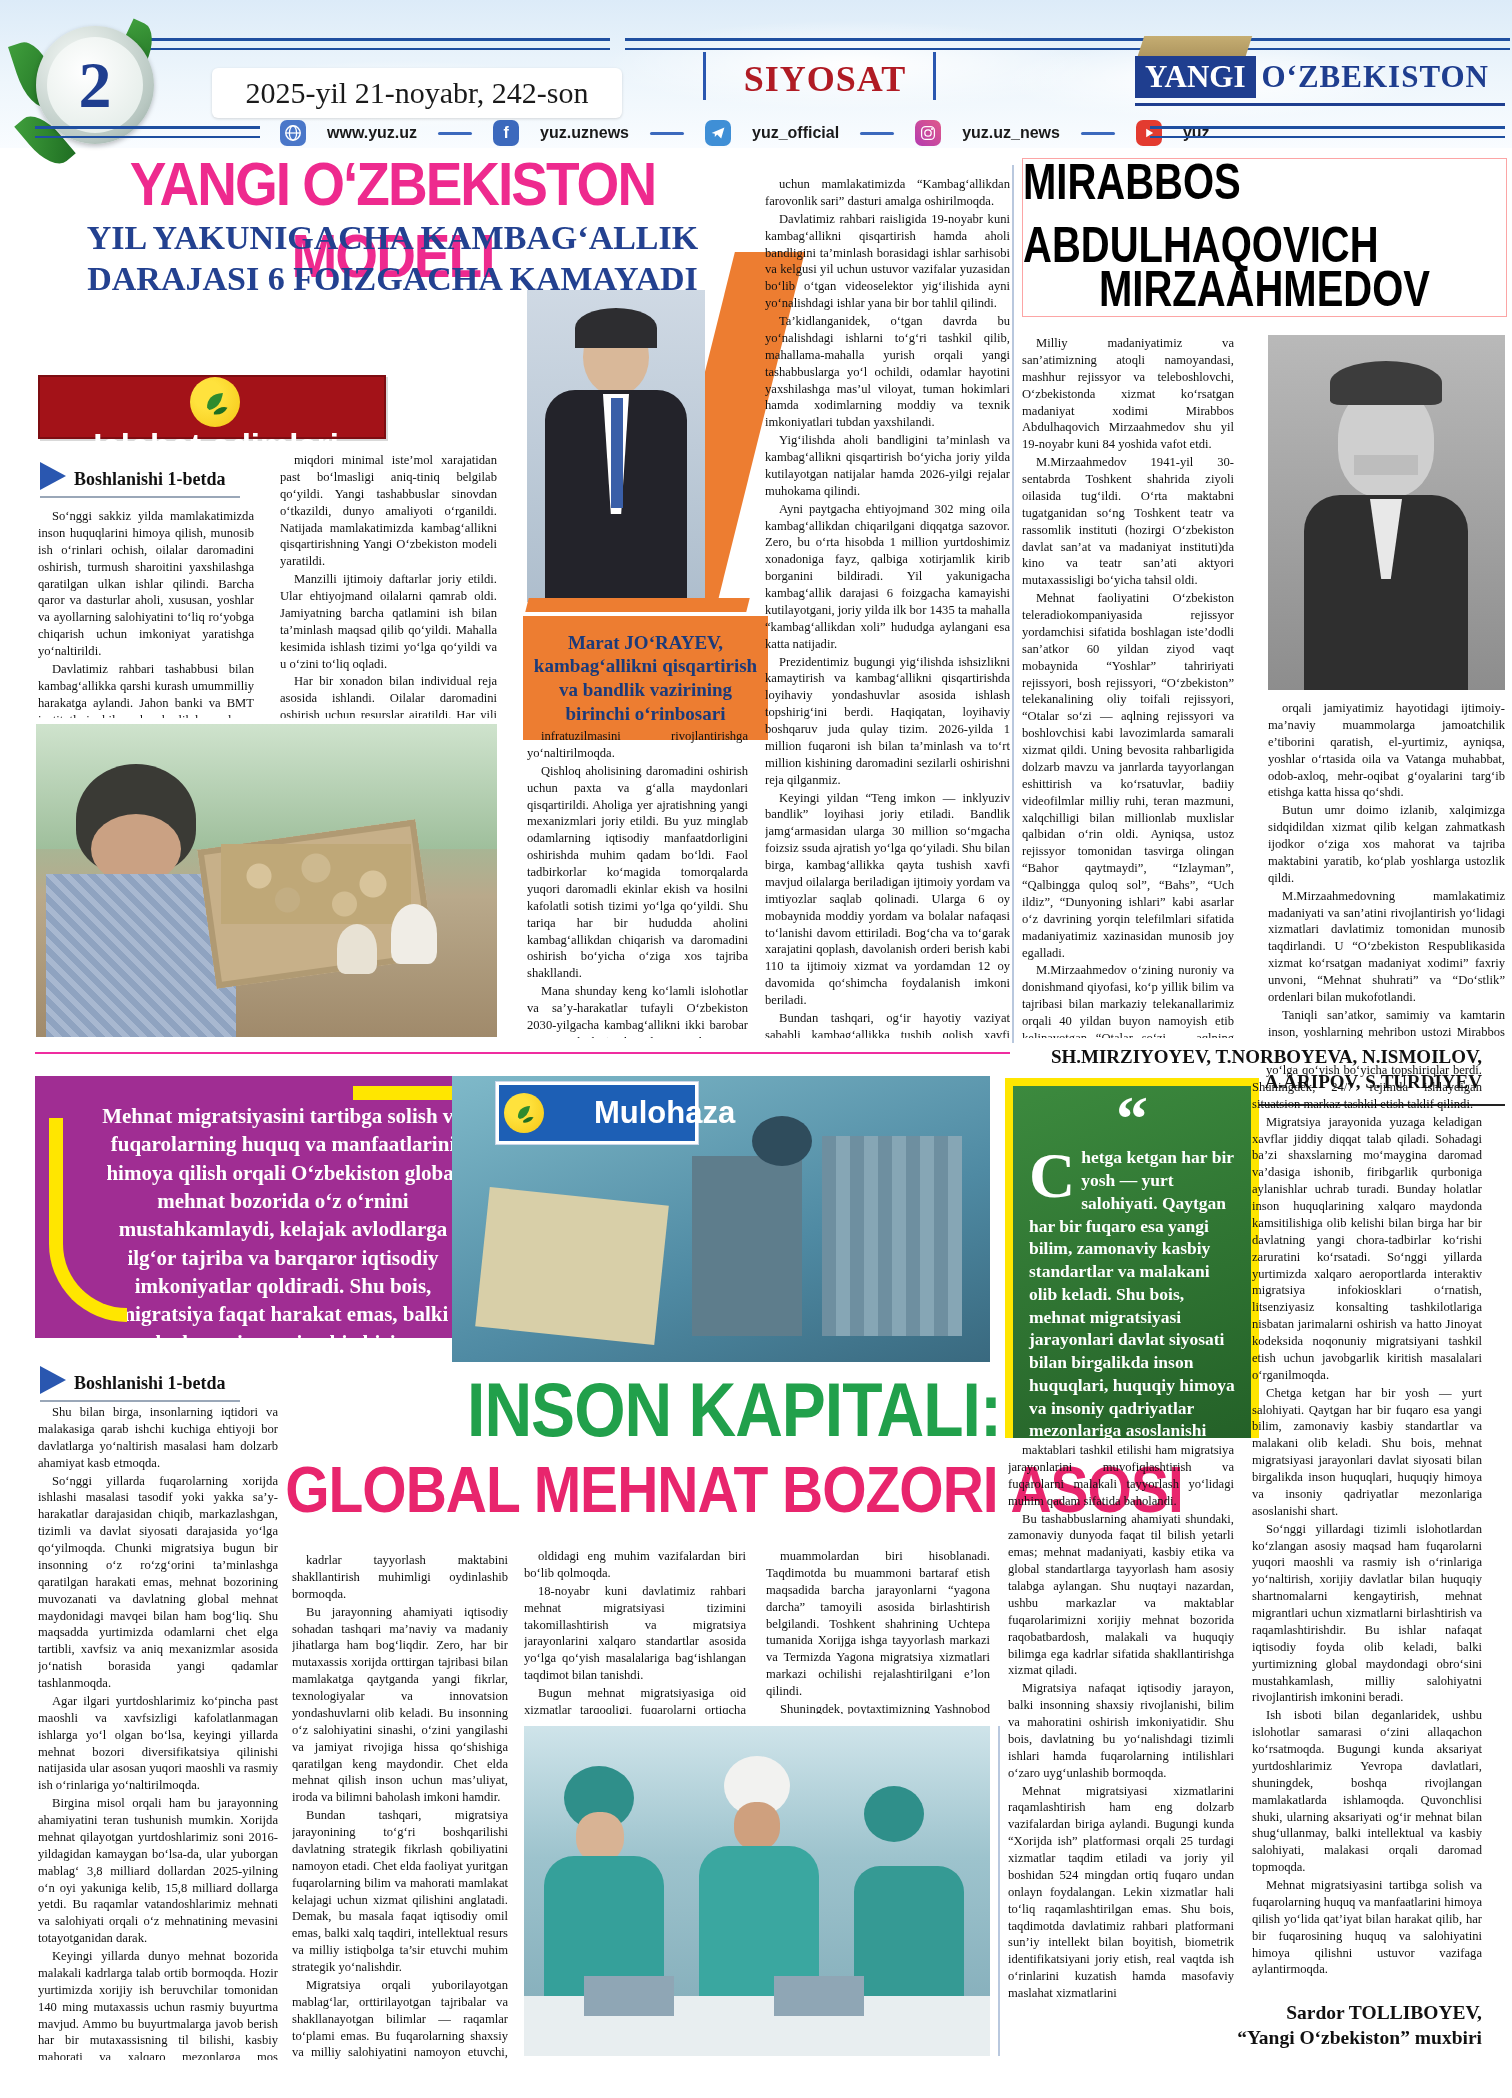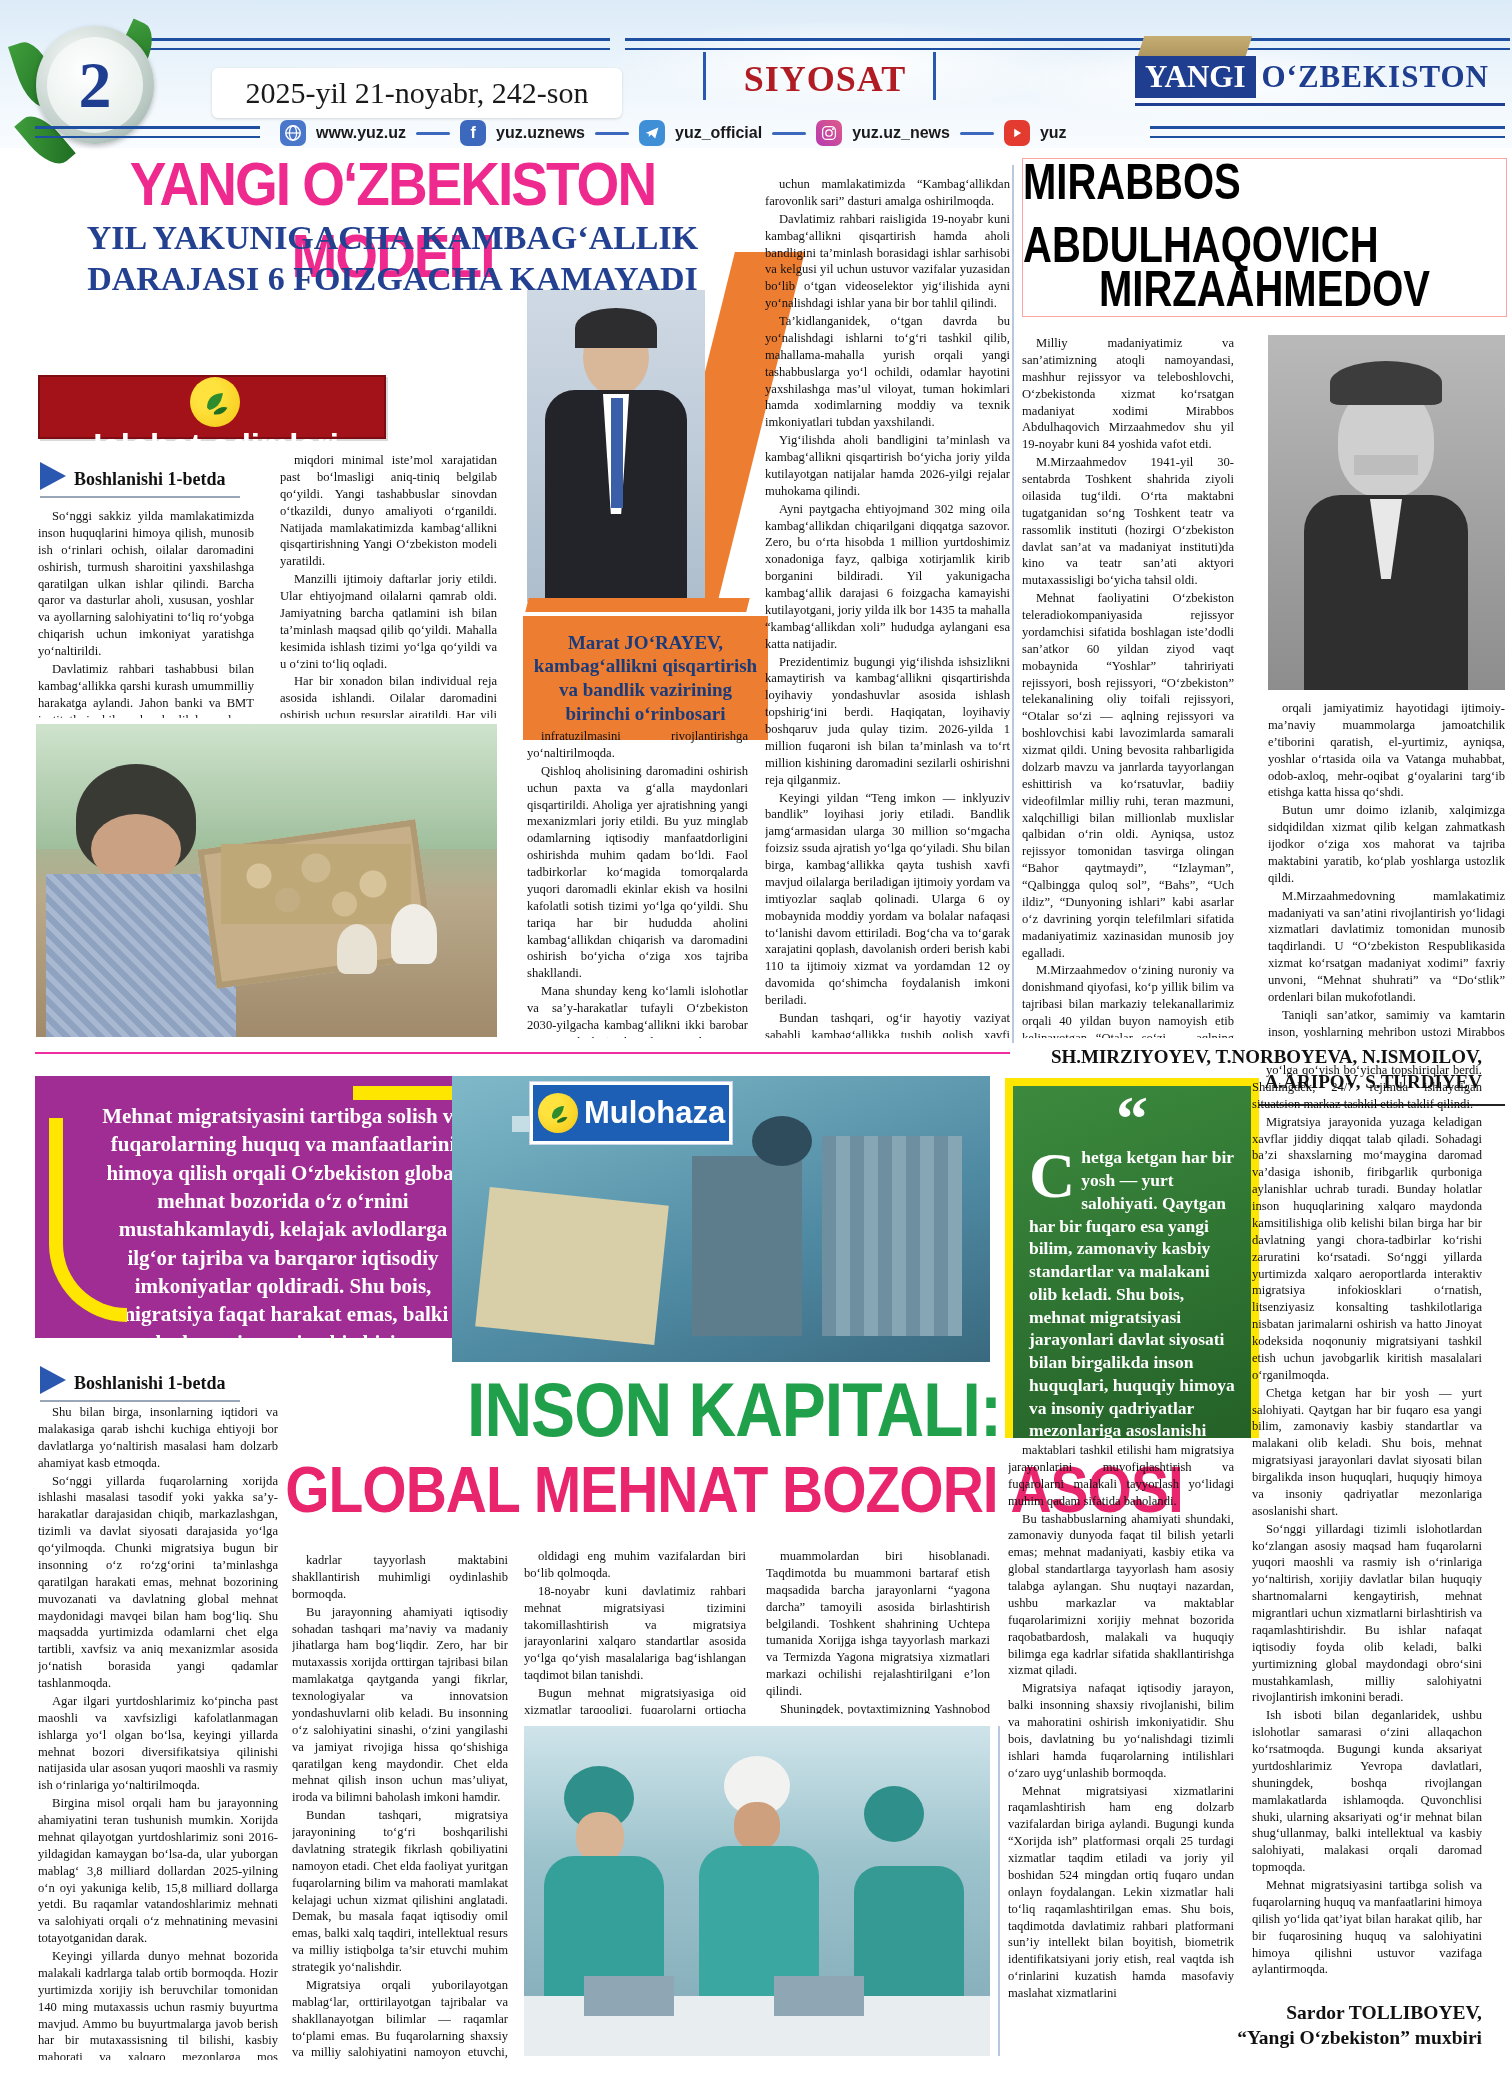--- a/index.html
+++ b/index.html
@@ -20,21 +20,21 @@
   .leaf{position:absolute;background:linear-gradient(135deg,#3f9e3c,#1f6e22);border-radius:0 60% 0 60%;}
   .date-pill{left:212px;top:68px;width:410px;height:50px;background:#ffffff;border-radius:6px;
     box-shadow:0 1px 3px rgba(0,0,0,.15);display:flex;align-items:center;justify-content:center;
     font-size:30px;color:#1a1a1a;}
   .siyosat{font-family:"Liberation Serif",serif;font-weight:bold;font-size:36px;color:#b01b24;letter-spacing:1px;}
   .sbar{width:3px;height:48px;background:#2a57b0;}
   .brand-box{background:#1f3e8f;color:#fff;font-family:"Liberation Serif",serif;font-weight:bold;
     font-size:31px;padding:3px 10px;}
   .brand-rest{color:#1f3e8f;font-family:"Liberation Serif",serif;font-weight:bold;font-size:31px;letter-spacing:1px;}
   .ribbon{width:108px;height:26px;background:linear-gradient(#c5ad72,#a8905a);transform:skewX(-18deg);}
-  .social-row{left:280px;top:118px;width:880px;height:30px;display:flex;align-items:center;gap:10px;
+  .social-row{left:280px;top:118px;width:880px;height:30px;display:flex;align-items:center;gap:21px;
     font-family:"Liberation Sans",sans-serif;font-weight:bold;font-size:16px;color:#1a1a1a;}
   .sicon{width:26px;height:26px;border-radius:7px;display:flex;align-items:center;justify-content:center;
     color:#fff;font-family:"Liberation Sans",sans-serif;font-weight:bold;font-size:16px;flex:0 0 auto;}
   .sdash{width:34px;height:3px;background:#3c69bd;border-radius:2px;flex:0 0 auto;}
   .rulestub{height:7px;border-top:3px solid #1f4fa0;border-bottom:2px solid #1f4fa0;}
   
   .main-headline{left:30px;top:148px;width:725px;text-align:center;
     font-family:"Liberation Sans",sans-serif;font-weight:800;font-size:55px;letter-spacing:-2px;
     color:#ee2a8e;transform:scaleY(1.12);transform-origin:top;}
   .sub-headline{left:30px;top:218px;width:725px;text-align:center;font-family:"Liberation Serif",serif;
@@ -276,21 +276,21 @@
     <div class="q">Mehnat migratsiyasini tartibga solish va fuqarolarning huquq va manfaatlarini himoya qilish orqali O‘zbekiston global mehnat bozorida o‘z o‘rnini mustahkamlaydi, kelajak avlodlarga ilg‘or tajriba va barqaror iqtisodiy imkoniyatlar qoldiradi. Shu bois, migratsiya faqat harakat emas, balki davlat va insonning bir-biriga bog‘langan kelajagi masalasiga aylanmoqda.</div>
   </div>
 
   <div class="abs photo" style="left:452px;top:1076px;width:538px;height:286px;background:linear-gradient(160deg,#7fb9c9,#4f8aa3 60%,#39697f);">
     <div style="position:absolute;left:30px;top:120px;width:180px;height:140px;background:#d8cfa8;transform:rotate(6deg);"></div>
     <div style="position:absolute;left:240px;top:80px;width:110px;height:180px;background:#5e7d8c;"></div>
     <div style="position:absolute;left:370px;top:60px;width:140px;height:200px;background:repeating-linear-gradient(90deg,#6e8fa0,#6e8fa0 14px,#86a6b5 14px,#86a6b5 28px);"></div>
     <div style="position:absolute;left:300px;top:40px;width:60px;height:50px;border-radius:50%;background:#2f4c5c;"></div>
     <div style="position:absolute;left:60px;top:40px;width:150px;height:16px;background:#e8f2f5;opacity:.7;"></div>
   </div>
-  <div class="abs mulohaza" style="left:530px;top:1082px;width:196px;height:56px;">
+  <div class="abs mulohaza" style="left:496px;top:1082px;width:196px;height:56px;gap:44px;">
     <span class="leafcircle" style="width:40px;height:40px;margin-left:5px;">
       <svg width="26" height="26" viewBox="0 0 30 30">
           <path d="M8 20 Q8 8 22 7 Q20 20 10 22 Z" fill="#2e8b2e"></path>
           <path d="M14 24 Q20 18 26 20 Q22 27 14 26 Z" fill="#1f6e22"></path>
         </svg>
     </span>
     <span style="margin-left:6px;">Mulohaza</span>
   </div>
 
   <div class="abs greenbox" style="left:1005px;top:1078px;width:238px;height:352px;">

